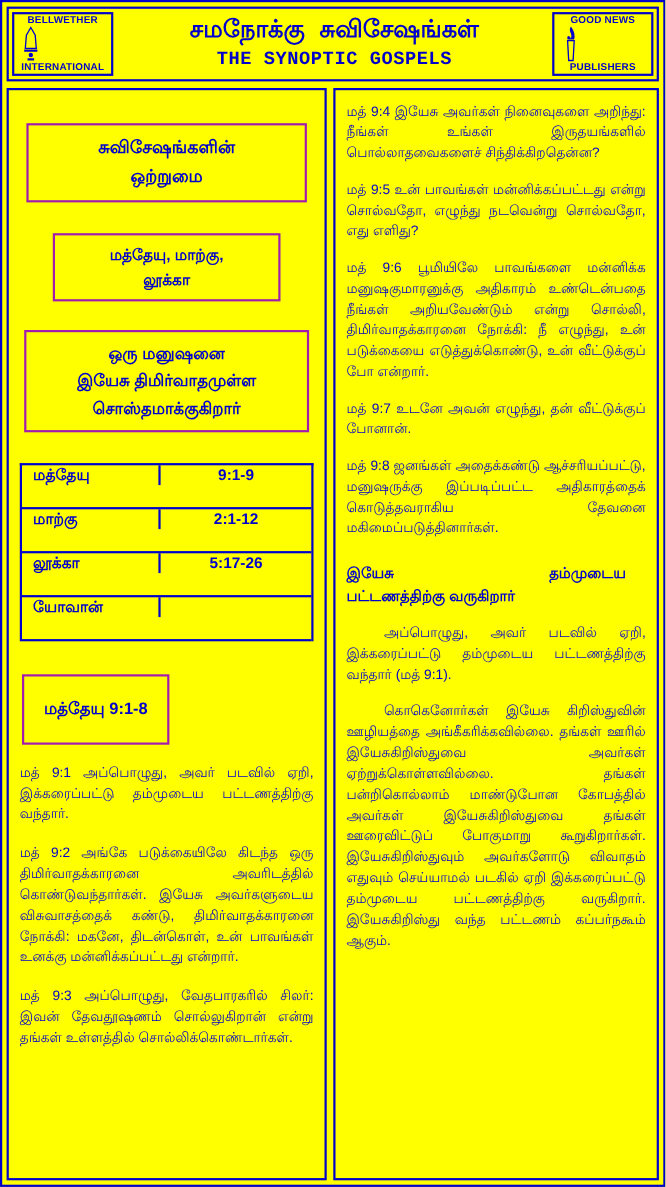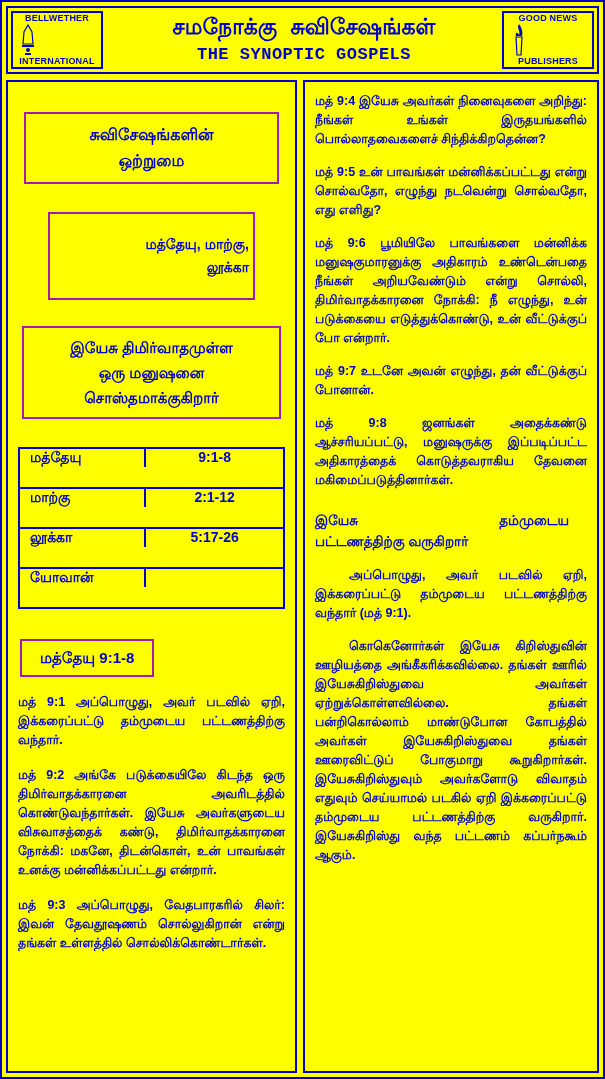--- a/index.html
+++ b/index.html
@@ -123,24 +123,23 @@
     background: #ffff00;
   }
   .box-unity {
     margin: 22px 10px 0 10px;
     padding: 8px 4px;
     font-size: 16px;
     line-height: 26px;
   }
   .box-books {
     margin: 28px 34px 0 34px;
-    padding: 19px 4px;
+    padding: 6px 4px;
     font-size: 14px;
     line-height: 23px;
-    text-align: right;
   }
   .box-topic {
     margin: 26px 8px 0 8px;
     padding: 7px 4px;
     font-size: 15px;
     line-height: 25px;
   }
   
   .ref-table {
     margin: 28px 4px 0 4px;
@@ -172,29 +171,29 @@
     justify-content: center;
     font-size: 14px;
     font-weight: bold;
     color: #0000cc;
     box-sizing: border-box;
   }
   
   .box-passage {
     display: inline-block;
     margin: 30px 0 0 6px;
-    padding: 7px 18px;
+    padding: 20px 18px;
     font-size: 15px;
     line-height: 20px;
     text-align: center;
   }
   
   .para {
     color: #0000cc;
-    font-weight: bold;
+    font-weight: normal;
     font-size: 12.5px;
     line-height: 19px;
     text-align: justify;
     margin: 16px 4px 0 4px;
   }
   .col-right .para {
     margin: 14px 2px 0 2px;
     font-size: 12.5px;
     line-height: 19px;
   }
@@ -258,29 +257,29 @@
       <div>சுவிசேஷங்களின்</div>
       <div>ஒற்றுமை</div>
     </div>
 
     <div class="box box-books">
       <div>மத்தேயு, மாற்கு,</div>
       <div>லூக்கா</div>
     </div>
 
     <div class="box box-topic">
+      <div>ஒரு மனுஷனை</div>
       <div>இயேசு திமிர்வாதமுள்ள</div>
-      <div>ஒரு மனுஷனை</div>
       <div>சொஸ்தமாக்குகிறார்</div>
     </div>
 
     <div class="ref-table">
       <div class="ref-row">
         <div class="ref-name">மத்தேயு</div>
-        <div class="ref-val">9:1-8</div>
+        <div class="ref-val">9:1-9</div>
       </div>
       <div class="ref-row">
         <div class="ref-name">மாற்கு</div>
         <div class="ref-val">2:1-12</div>
       </div>
       <div class="ref-row">
         <div class="ref-name">லூக்கா</div>
         <div class="ref-val">5:17-26</div>
       </div>
       <div class="ref-row">

